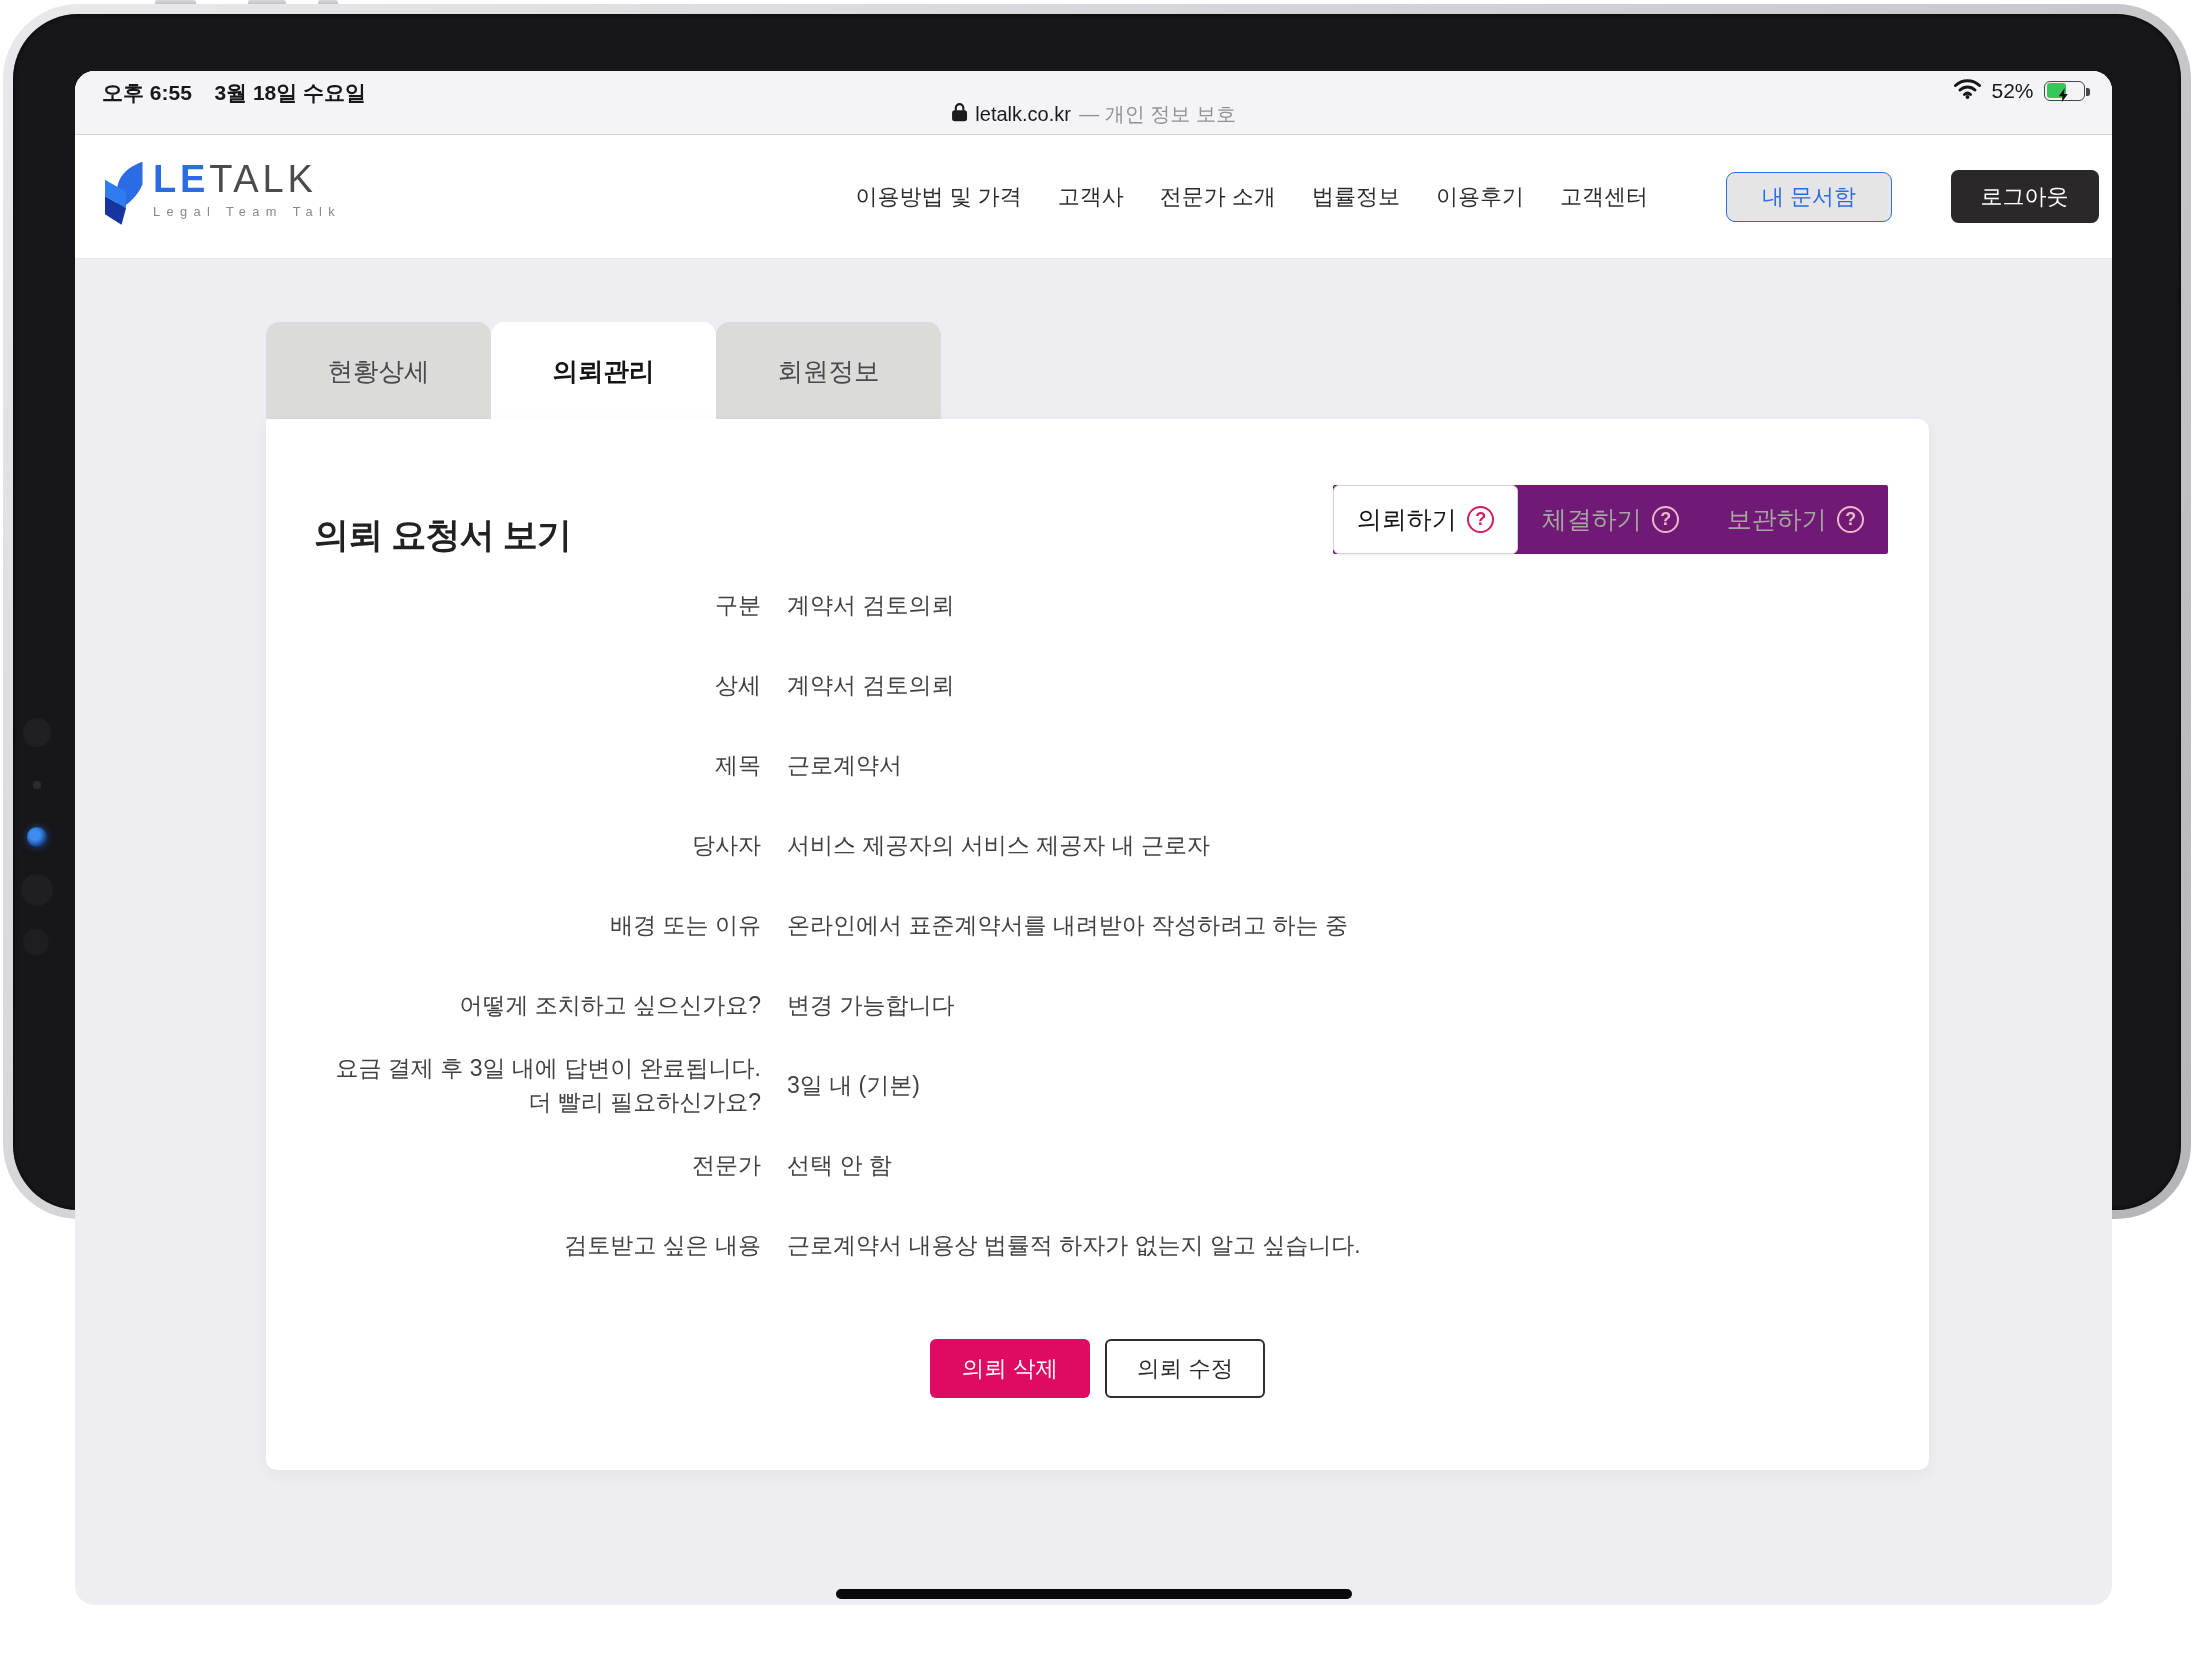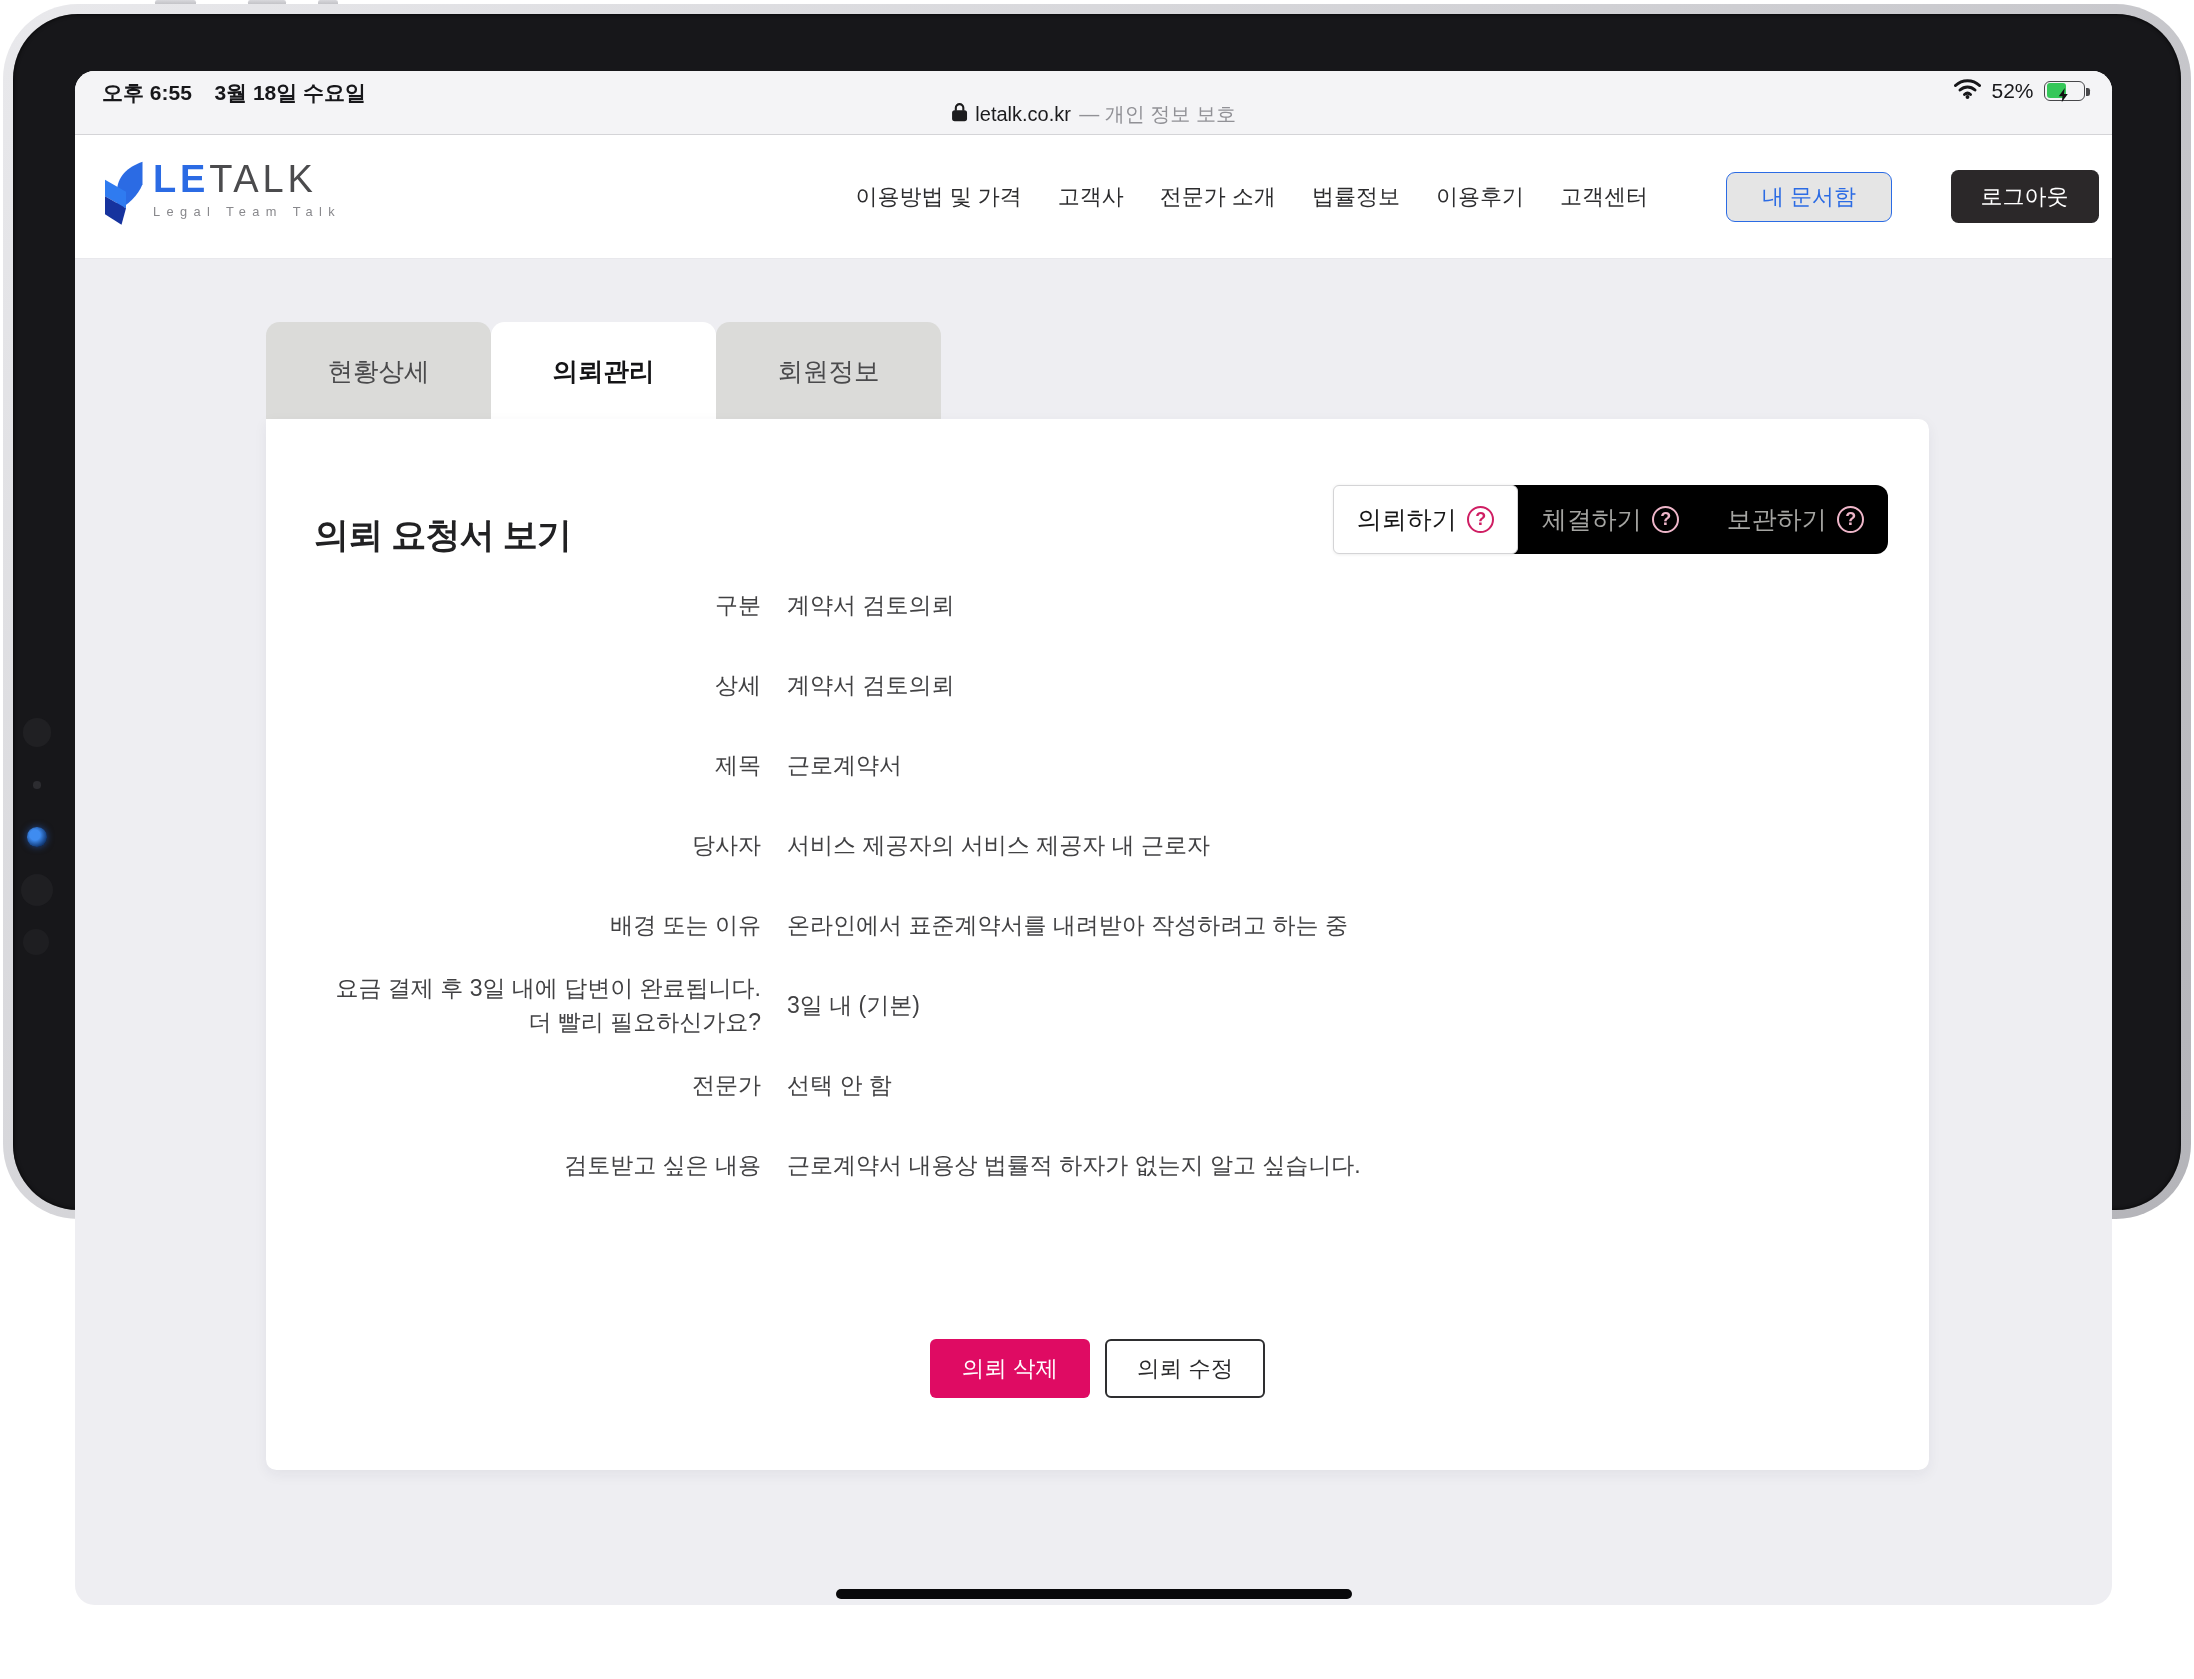--- a/index.html
+++ b/index.html
@@ -47,21 +47,21 @@
 
   
   .content { position:relative; flex:1; background:#eeeef2; }
   .tabs { position:absolute; left:191px; top:64px; display:flex; }
   .tab { width:225px; height:98px; display:flex; align-items:center; justify-content:center; font-size:25.5px; border-radius:13.5px 13.5px 0 0; background:#dbdbd9; color:#4a4a4c; cursor:pointer; }
   .tab.active { background:#ffffff; color:#141416; font-weight:700; }
 
   .card { position:absolute; left:191px; top:161px; width:1663px; height:1051px; background:#ffffff; border-radius:0 10.5px 10.5px 10.5px; box-shadow:0 4.5px 13.5px rgba(40,40,60,.06); }
   .card-title { position:absolute; left:48px; top:93px; font-size:35px; font-weight:800; color:#212123; letter-spacing:-0.8px; }
 
-  .segmented { position:absolute; right:41px; top:66px; height:69px; display:flex; background:#000000; border-radius:12px; }
+  .segmented { position:absolute; right:41px; top:66px; height:69px; display:flex; background:#701a75; border-radius:2px; }
   .seg { width:185px; display:flex; align-items:center; justify-content:center; gap:10.5px; font-size:25px; color:#a5a5a2; cursor:pointer; }
   .seg.active { background:#ffffff; color:#161616; border:0.8px solid #d4d4d6; border-radius:6px; box-shadow:0 0.8px 3px rgba(0,0,0,.07); }
   .qmark { width:27px; height:27px; border-radius:50%; border:2.3px solid currentColor; display:flex; align-items:center; justify-content:center; font-size:18px; font-weight:700; flex:none; }
   .seg.active .qmark { color:#cf1e63; }
   .seg:not(.active) .qmark { color:#eeb6c9; }
 
   .form { position:absolute; left:0; top:146px; right:45px; }
   .frow { display:grid; grid-template-columns:495px 1fr; column-gap:26px; min-height:80px; align-items:center; }
   .flabel { text-align:right; font-size:23px; color:#414143; line-height:1.5; }
   .flabel span { display:block; }
@@ -206,20 +206,26 @@
             <div class="fvalue">서비스 제공자의 서비스 제공자 내 근로자</div>
           </div>
           <div class="frow">
             <div class="flabel">
                 <span>배경 또는 이유</span>
               </div>
             <div class="fvalue">온라인에서 표준계약서를 내려받아 작성하려고 하는 중</div>
           </div>
           <div class="frow">
             <div class="flabel">
+                <span>어떻게 조치하고 싶으신가요?</span>
+              </div>
+            <div class="fvalue">변경 가능합니다</div>
+          </div>
+          <div class="frow">
+            <div class="flabel">
               <span>요금 결제 후 3일 내에 답변이 완료됩니다.</span>
               <span>더 빨리 필요하신가요?</span>
             </div>
             <div class="fvalue">3일 내 (기본)</div>
           </div>
           <div class="frow">
             <div class="flabel">
                 <span>전문가</span>
               </div>
             <div class="fvalue">선택 안 함</div>

